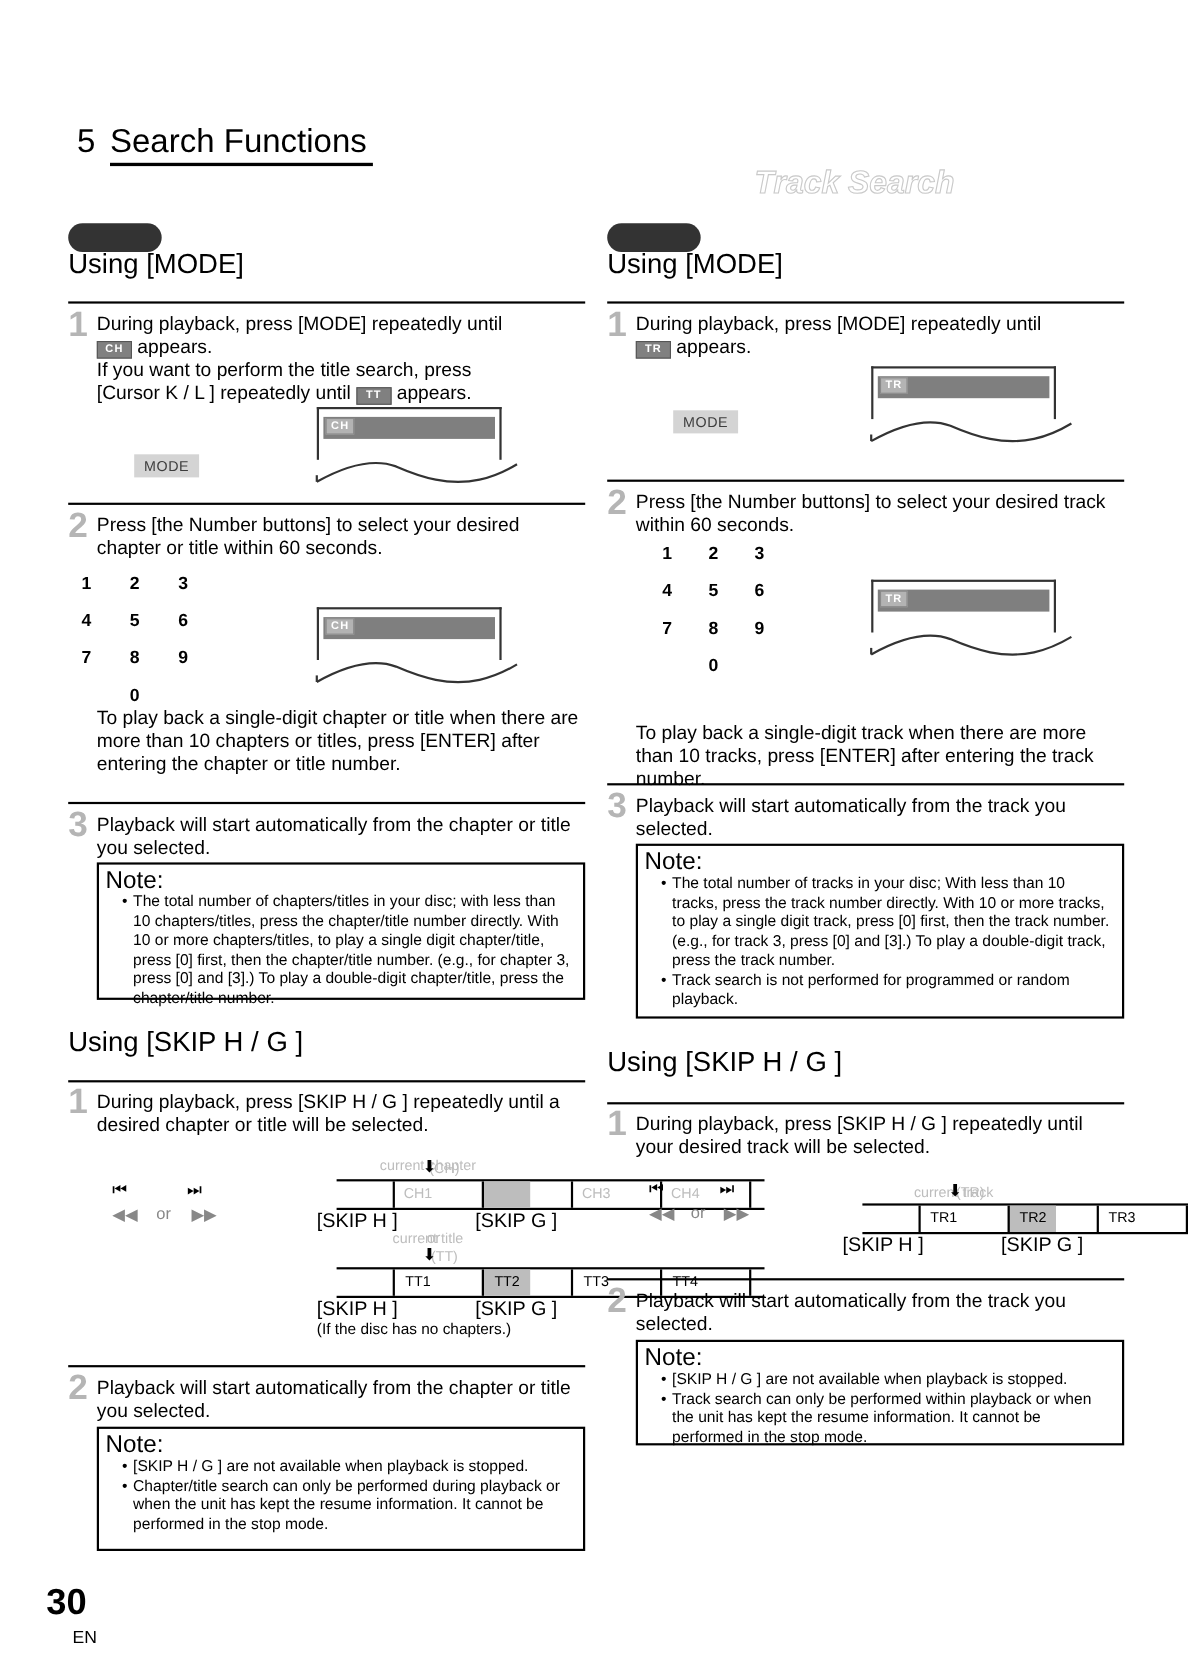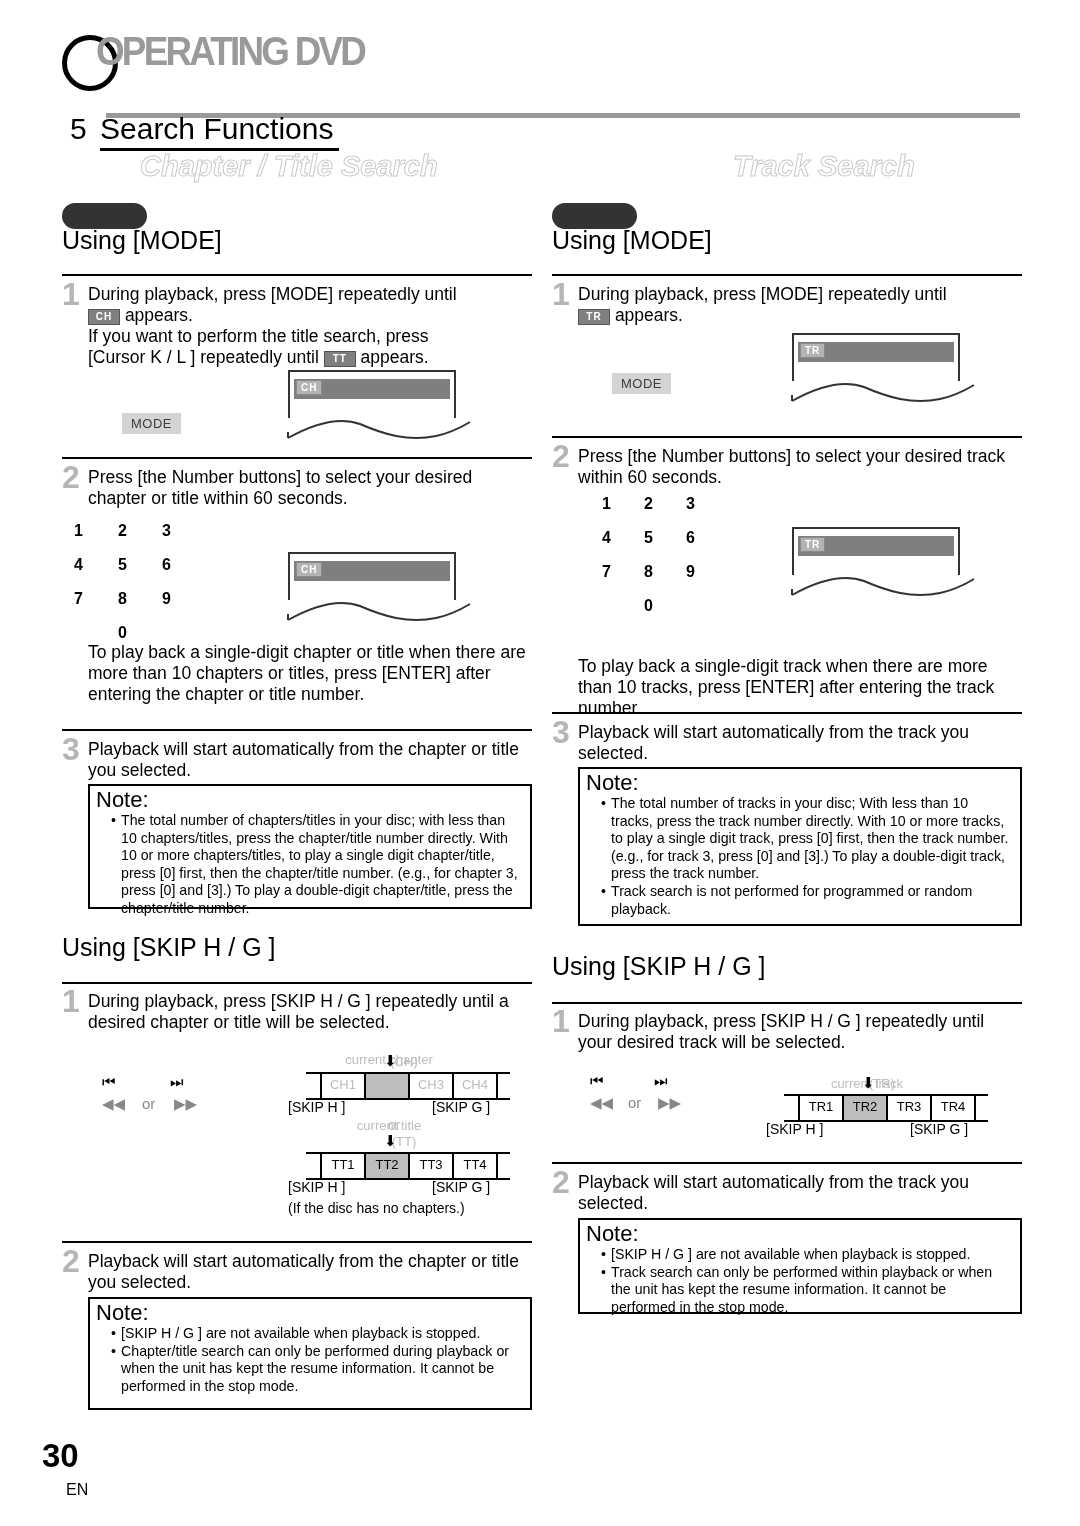--- a/index.html
+++ b/index.html
@@ -34,21 +34,21 @@
     border-bottom:3px solid #000;padding-bottom:2px;padding-right:6px;
   }
 
   
   .banner{
     position:absolute;font-size:29px;font-weight:bold;font-style:italic;
     color:#ffffff;-webkit-text-stroke:1px #c9c9c9;
     letter-spacing:0px;white-space:nowrap;
   }
   .banner.left{left:140px;top:150px;}
-  .banner.right{left:733px;top:150px;text-align:center;}
+  .banner.right{left:686px;top:150px;text-align:center;}
 
   
   .pill{
     position:absolute;width:85px;height:26px;border-radius:13px;background:#333333;
   }
   .pill.l{left:62px;top:203px;}
   .pill.r{left:552px;top:203px;}
 
   
   .col{position:absolute;top:0;width:470px;}
@@ -122,53 +122,47 @@
   .transport .r1{position:absolute;top:0;}
   .transport .r2{position:absolute;top:22px;color:#888;}
 
   
   .strip{position:absolute;}
   .strip .lbl{
     position:absolute;font-size:13px;color:#bdbdbd;white-space:nowrap;text-align:center;
   }
   .strip .arrow{position:absolute;font-size:15px;color:#000;line-height:1;}
   .strip .cells{
-    position:absolute;display:flex;border-top:2px solid #000;border-bottom:2px solid #000;
+    position:absolute;display:flex;border-top:2px solid #000;border-bottom:2px solid #000;gap:37px;
   }
   .strip .cells .cap{width:14px;height:24px;box-sizing:border-box;}
   .strip .cells .cell{
     width:44px;height:24px;box-sizing:border-box;border-left:2px solid #000;
     font-size:13px;line-height:22px;text-align:center;color:#bdbdbd;
   }
   .strip .cells .cell.dark{color:#000;}
   .strip .cells .cell.sel{background:#bdbdbd;}
   .strip .cells .capR{width:14px;height:24px;box-sizing:border-box;border-left:2px solid #000;}
-  .strip .skiplbl{position:absolute;font-size:14px;white-space:nowrap;}
+  .strip .skiplbl{position:absolute;font-size:18px;white-space:nowrap;}
   .strip .orlbl{position:absolute;font-size:14px;color:#bdbdbd;}
   .strip .footnote{position:absolute;font-size:14px;white-space:nowrap;}
 
   
   .pageno{position:absolute;left:42px;top:1437px;font-size:33px;font-weight:bold;}
   .pagelang{position:absolute;left:66px;top:1481px;font-size:16px;}
 </style>
 </head>
 <body>
 
 <div class="page">
 
-  <div class="runhead">
-    <div class="bigO"></div>
-    <div class="rh-text">OPERATING DVD</div>
-    <div class="rh-rule"></div>
-  </div>
 
   <div class="sec-no">5</div>
   <div class="sec-title">Search Functions</div>
 
-  <div class="banner left">Chapter / Title Search</div>
   <div class="banner right">Track Search</div>
 
   <div class="pill l"></div>
   <div class="pill r"></div>
 
   <div class="col left">
 
     <h2 class="using" style="left:0;top:226px;">Using [MODE]</h2>
     <div class="rule" style="left:0;top:274px;width:470px;"></div>
 

